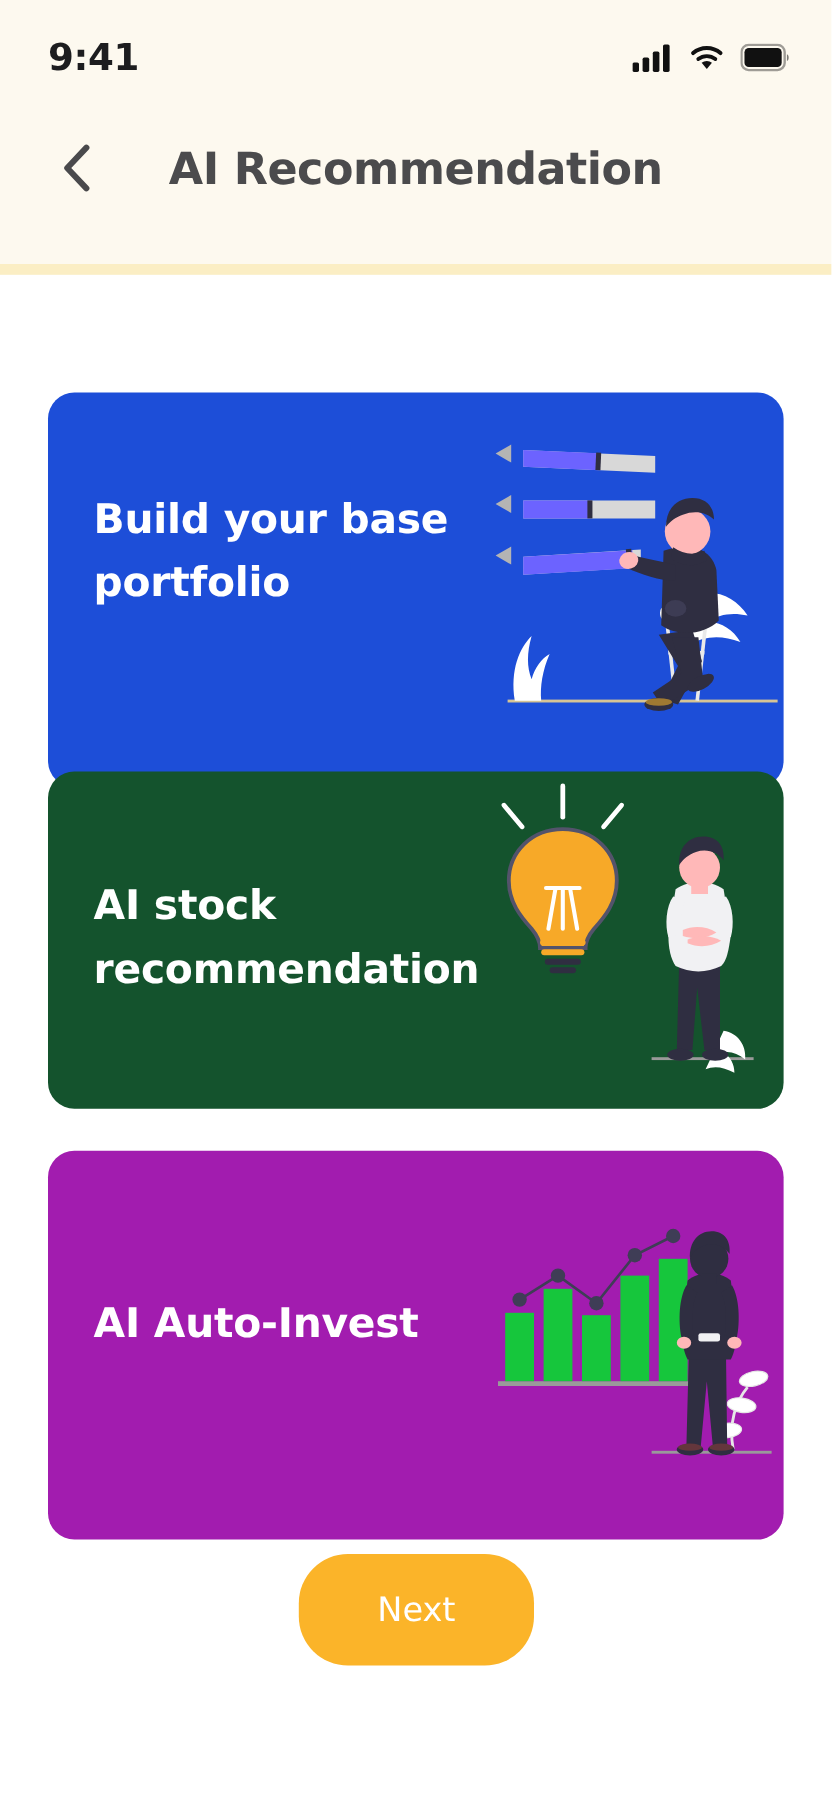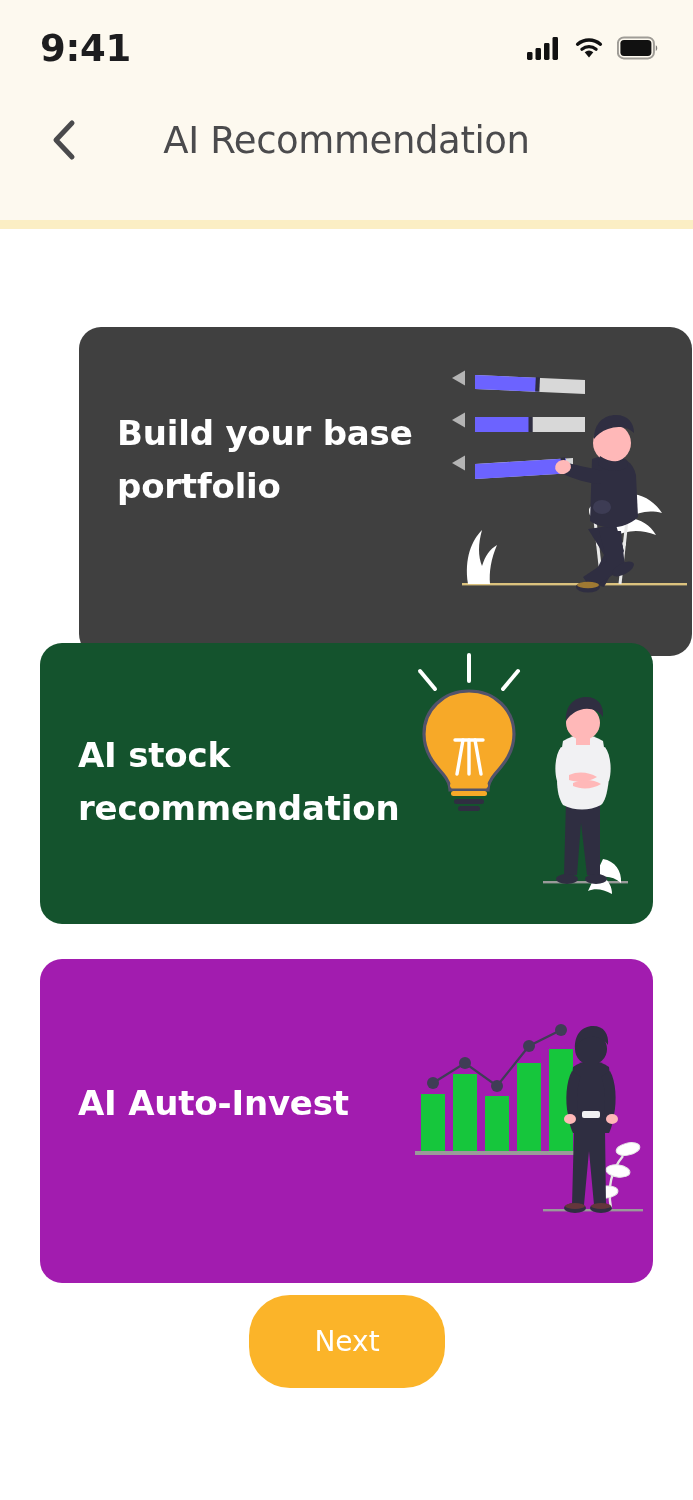--- a/index.html
+++ b/index.html
@@ -19,46 +19,46 @@
   .header-rule {
     position: absolute; left: 0; top: 220px; width: 693px; height: 9px;
     background: #fbeec4;
   }
   .status-bar {
     position: absolute; left: 0; top: 22px; width: 693px; height: 52px;
     display: flex; align-items: center; justify-content: space-between;
     padding: 0 34px 0 40px;
   }
   .status-time {
-    font-size: 37px; font-weight: 600; color: #1d1d1f;
+    font-size: 31px; font-weight: 600; color: #1d1d1f;
     letter-spacing: -0.3px; font-family: "DejaVu Sans", "Liberation Sans", sans-serif;
   }
   .status-icons { display: flex; align-items: center; gap: 12px; }
 
   .navbar {
     position: absolute; left: 0; top: 100px; width: 693px; height: 80px;
     display: flex; align-items: center;
   }
   .back-btn {
     position: absolute; left: 38px; top: 50%; transform: translateY(-50%);
     width: 52px; height: 52px; display: flex; align-items: center; justify-content: center;
     cursor: pointer;
   }
   .nav-title {
     width: 100%; text-align: center;
-    font-size: 37px; font-weight: 400; color: #4b4b4d;
+    font-size: 37px; font-weight: 700; color: #4b4b4d;
     letter-spacing: -0.4px;
   }
 
   
   .card {
     position: absolute; left: 40px; width: 613px;
     border-radius: 22px; overflow: hidden; cursor: pointer;
   }
-  .card-1 { top: 327px; height: 329px; background: #404040; margin-left: 39px; }
+  .card-1 { top: 327px; height: 329px; background: #1d4ed8; }
   .card-2 { top: 643px; height: 281px; background: #14532d; }
   .card-3 { top: 959px; height: 324px; background: #a21caf; }
 
   .card-title {
     position: absolute; left: 38px; color: #ffffff;
     font-size: 34px; font-weight: 700; line-height: 1.55;
     letter-spacing: -0.2px; width: 330px;
   }
   .card-1 .card-title { top: 80px; }
   .card-2 .card-title { top: 86px; }

